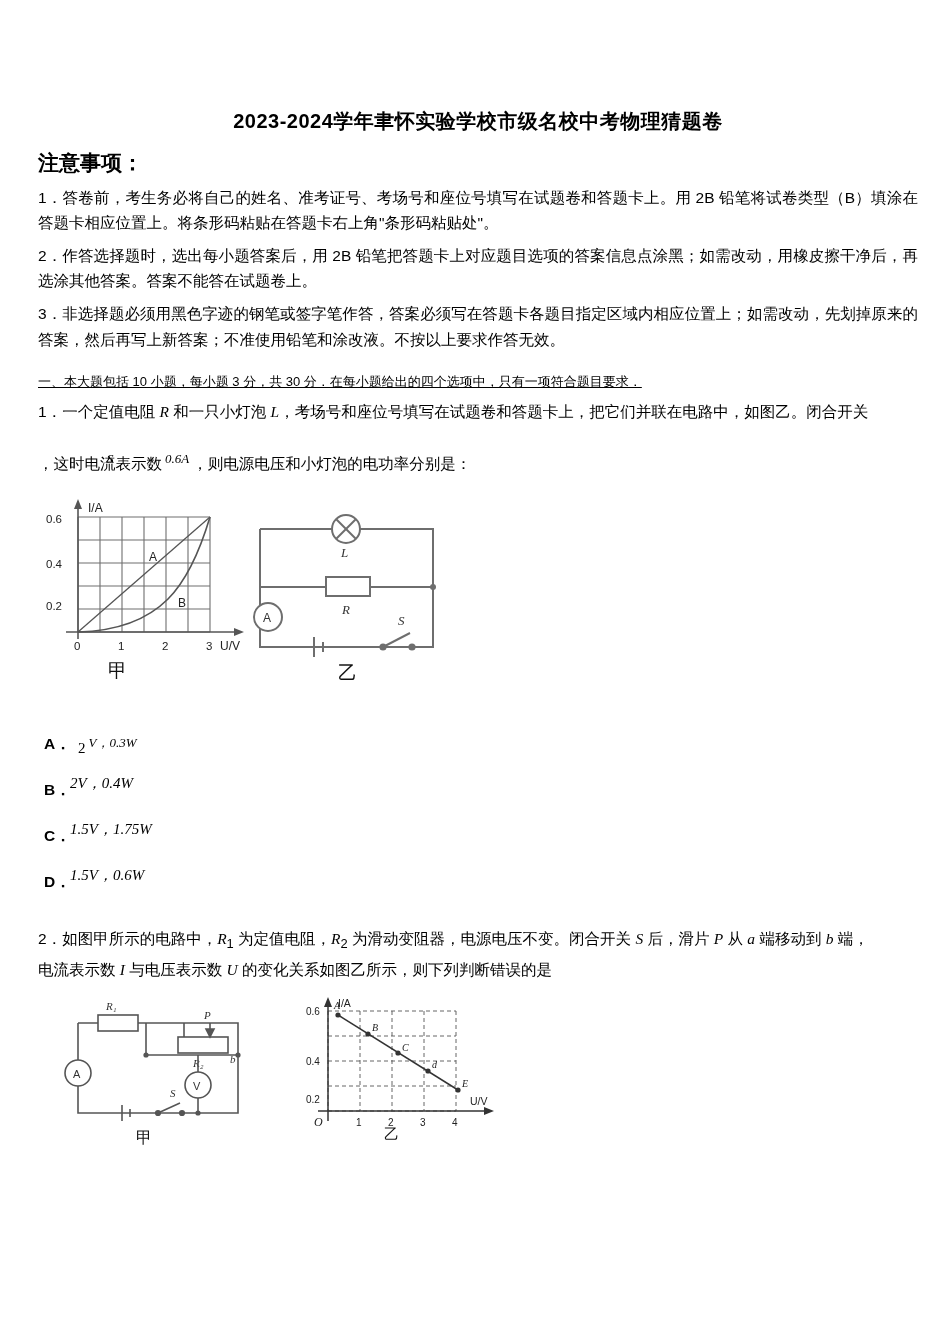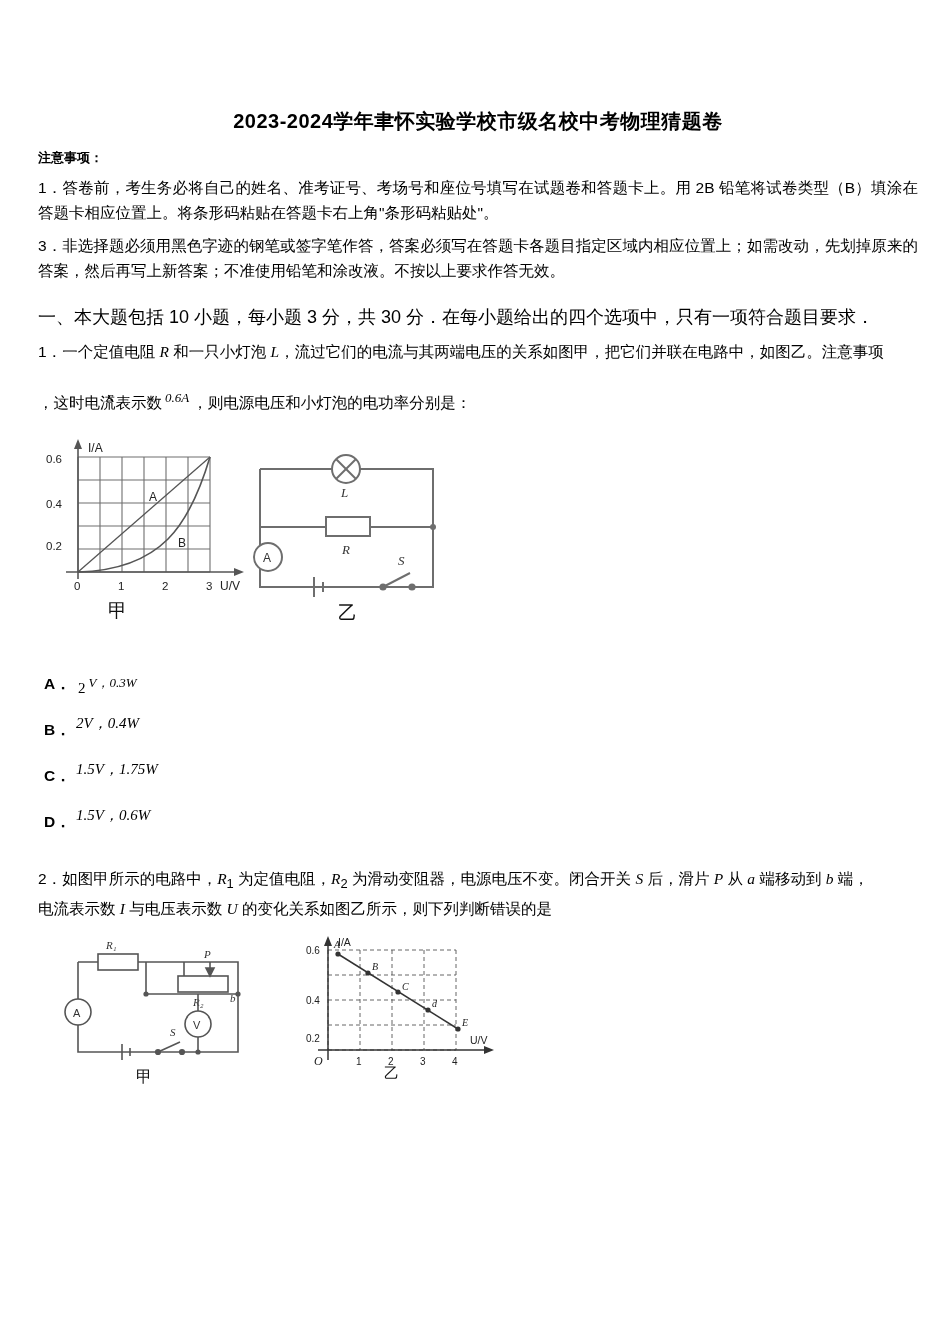--- a/index.html
+++ b/index.html
@@ -29,37 +29,38 @@
   }
   .doc-title {
     text-align: center;
     font-size: 20px;
     font-weight: bold;
     font-family: "Liberation Sans", sans-serif;
     letter-spacing: 0.5px;
     margin: 0 0 14px 0;
   }
   .notice-head {
-    font-size: 13px;
+    font-size: 21px;
     font-family: "Liberation Sans", sans-serif;
     font-weight: bold;
     margin: 0 0 4px 0;
   }
   .notice-item {
     font-size: 15.5px;
     font-family: "Liberation Sans", sans-serif;
     line-height: 1.62;
     margin: 8px 0 1px 0;
     text-align: justify;
   }
   .section-head {
-    font-size: 18px;
+    font-size: 13px;
     font-family: "Liberation Sans", sans-serif;
     margin: 20px 0 6px 0;
     line-height: 1.6;
+    text-decoration: underline;
   }
   .q-text {
     font-size: 15.5px;
     font-family: "Liberation Sans", sans-serif;
     line-height: 1.75;
     text-align: justify;
   }
   .mi { font-family: "Liberation Serif", serif; font-style: italic; }
   .mn { font-family: "Liberation Serif", serif; font-style: normal; }
   .sup-inline {
@@ -82,45 +83,46 @@
     font-family: "Liberation Sans", sans-serif;
   }
   .choice .lbl {
     position: absolute;
     left: 6px;
     bottom: 12px;
     font-weight: bold;
   }
   .choice .val {
     position: absolute;
-    left: 38px;
+    left: 32px;
     bottom: 20px;
     font-family: "Liberation Serif", serif;
     font-style: italic;
     font-size: 15px;
   }
   .choice.a .val { left: 44px; bottom: 22px; }
   svg { display: block; }
 </style>
 </head>
 <body>
 
 <div class="page">
   <div class="inner">
 
     <div class="doc-title">2023-2024学年聿怀实验学校市级名校中考物理猜题卷</div>
 
     <div class="notice-head">注意事项：</div>
     <div class="notice-item">1．答卷前，考生务必将自己的姓名、准考证号、考场号和座位号填写在试题卷和答题卡上。用 2B 铅笔将试卷类型（B）填涂在答题卡相应位置上。将条形码粘贴在答题卡右上角"条形码粘贴处"。</div>
+    <div class="notice-item">2．作答选择题时，选出每小题答案后，用 2B 铅笔把答题卡上对应题目选项的答案信息点涂黑；如需改动，用橡皮擦干净后，再选涂其他答案。答案不能答在试题卷上。</div>
     <div class="notice-item">3．非选择题必须用黑色字迹的钢笔或签字笔作答，答案必须写在答题卡各题目指定区域内相应位置上；如需改动，先划掉原来的答案，然后再写上新答案；不准使用铅笔和涂改液。不按以上要求作答无效。</div>
 
     <div class="section-head">一、本大题包括 10 小题，每小题 3 分，共 30 分．在每小题给出的四个选项中，只有一项符合题目要求．</div>
 
     <div class="q-text">
-      <span>1．</span><span>一个定值电阻 </span><span class="mi">R</span><span> 和一只小灯泡 </span><span class="mi">L</span><span>，流过它们的电流与其两端电压的关系如图甲，把它们并联在电路中，如图乙。注意事项</span>
+      <span>1．</span><span>一个定值电阻 </span><span class="mi">R</span><span> 和一只小灯泡 </span><span class="mi">L</span><span>，考场号和座位号填写在试题卷和答题卡上，把它们并联在电路中，如图乙。闭合开关</span>
     </div>
     <div class="q-text" style="margin-top:22px;">
       <span>，这时电流表示数</span><span class="sup-inline">0.6A</span><span>，则电源电压和小灯泡的电功率分别是：</span>
     </div>
     <div class="q-text" style="position:absolute; left:0; margin:0;"></div>
 
     <div style="position:relative; height:0;">
       <span class="sup-inline" style="position:absolute; left:66px; top:-26px;">S</span>
     </div>
 

